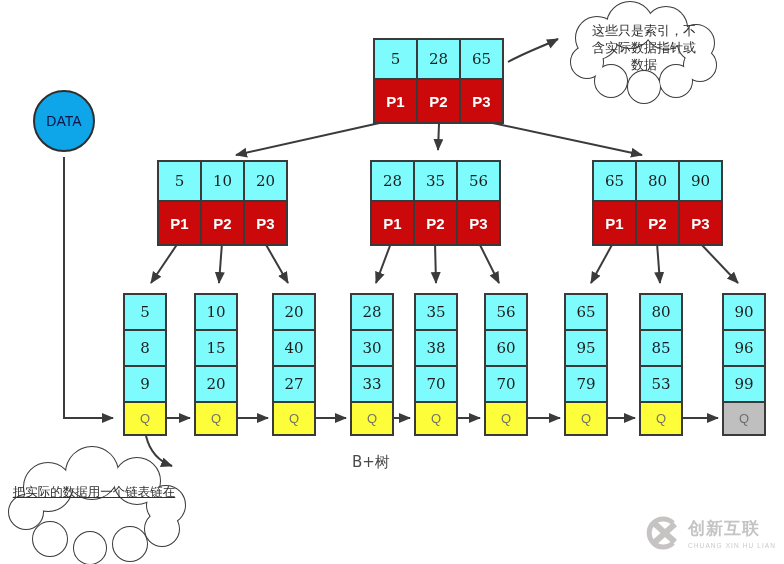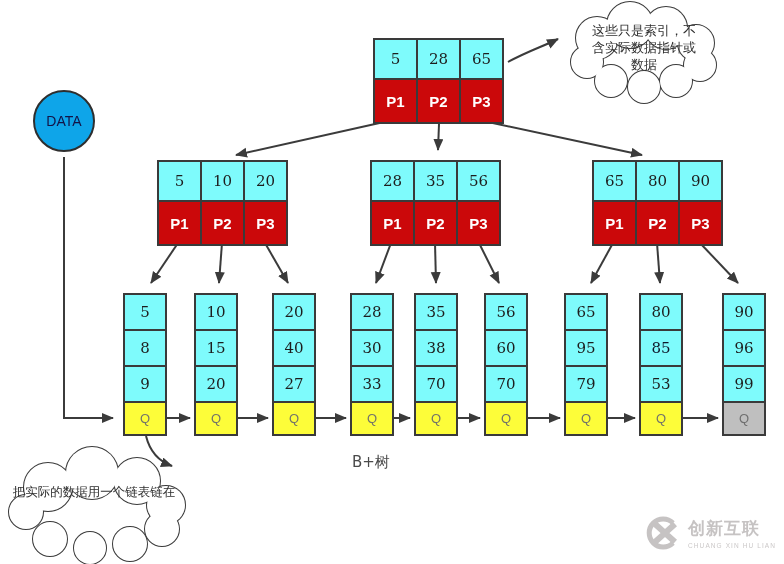--- a/index.html
+++ b/index.html
@@ -30,21 +30,21 @@
 
   
   .data-circle{position:absolute;left:33px;top:90px;width:62px;height:62px;z-index:2;
                border-radius:50%;background:#0ea5e9;border:2px solid #2e2e2e;
                display:flex;align-items:center;justify-content:center;
                font:14px "Liberation Sans",sans-serif;color:#131347;box-sizing:border-box;}
 
   
   .cloud-text{position:absolute;z-index:3;text-align:center;color:#2f2f2f;
               font:13px/17px "DejaVu Sans",sans-serif;}
-  .cloud-text.small{font-size:12.5px;}
+  .cloud-text.small{font-size:12.5px;text-decoration:underline;}
 
   .caption{position:absolute;left:352px;top:453px;width:180px;z-index:2;
            font:15px "DejaVu Sans",sans-serif;color:#4a4a4a;}
 
   
   .watermark{position:absolute;left:644px;top:514px;display:flex;align-items:center;z-index:2;}
   .wm-text{margin-left:6px;}
   .wm-name{font:bold 17px "DejaVu Sans",sans-serif;color:#c6c3c3;letter-spacing:1px;}
   .wm-sub{font:6.5px "Liberation Sans",sans-serif;color:#cbc8c8;letter-spacing:1.1px;margin-top:2px;}
 </style>

